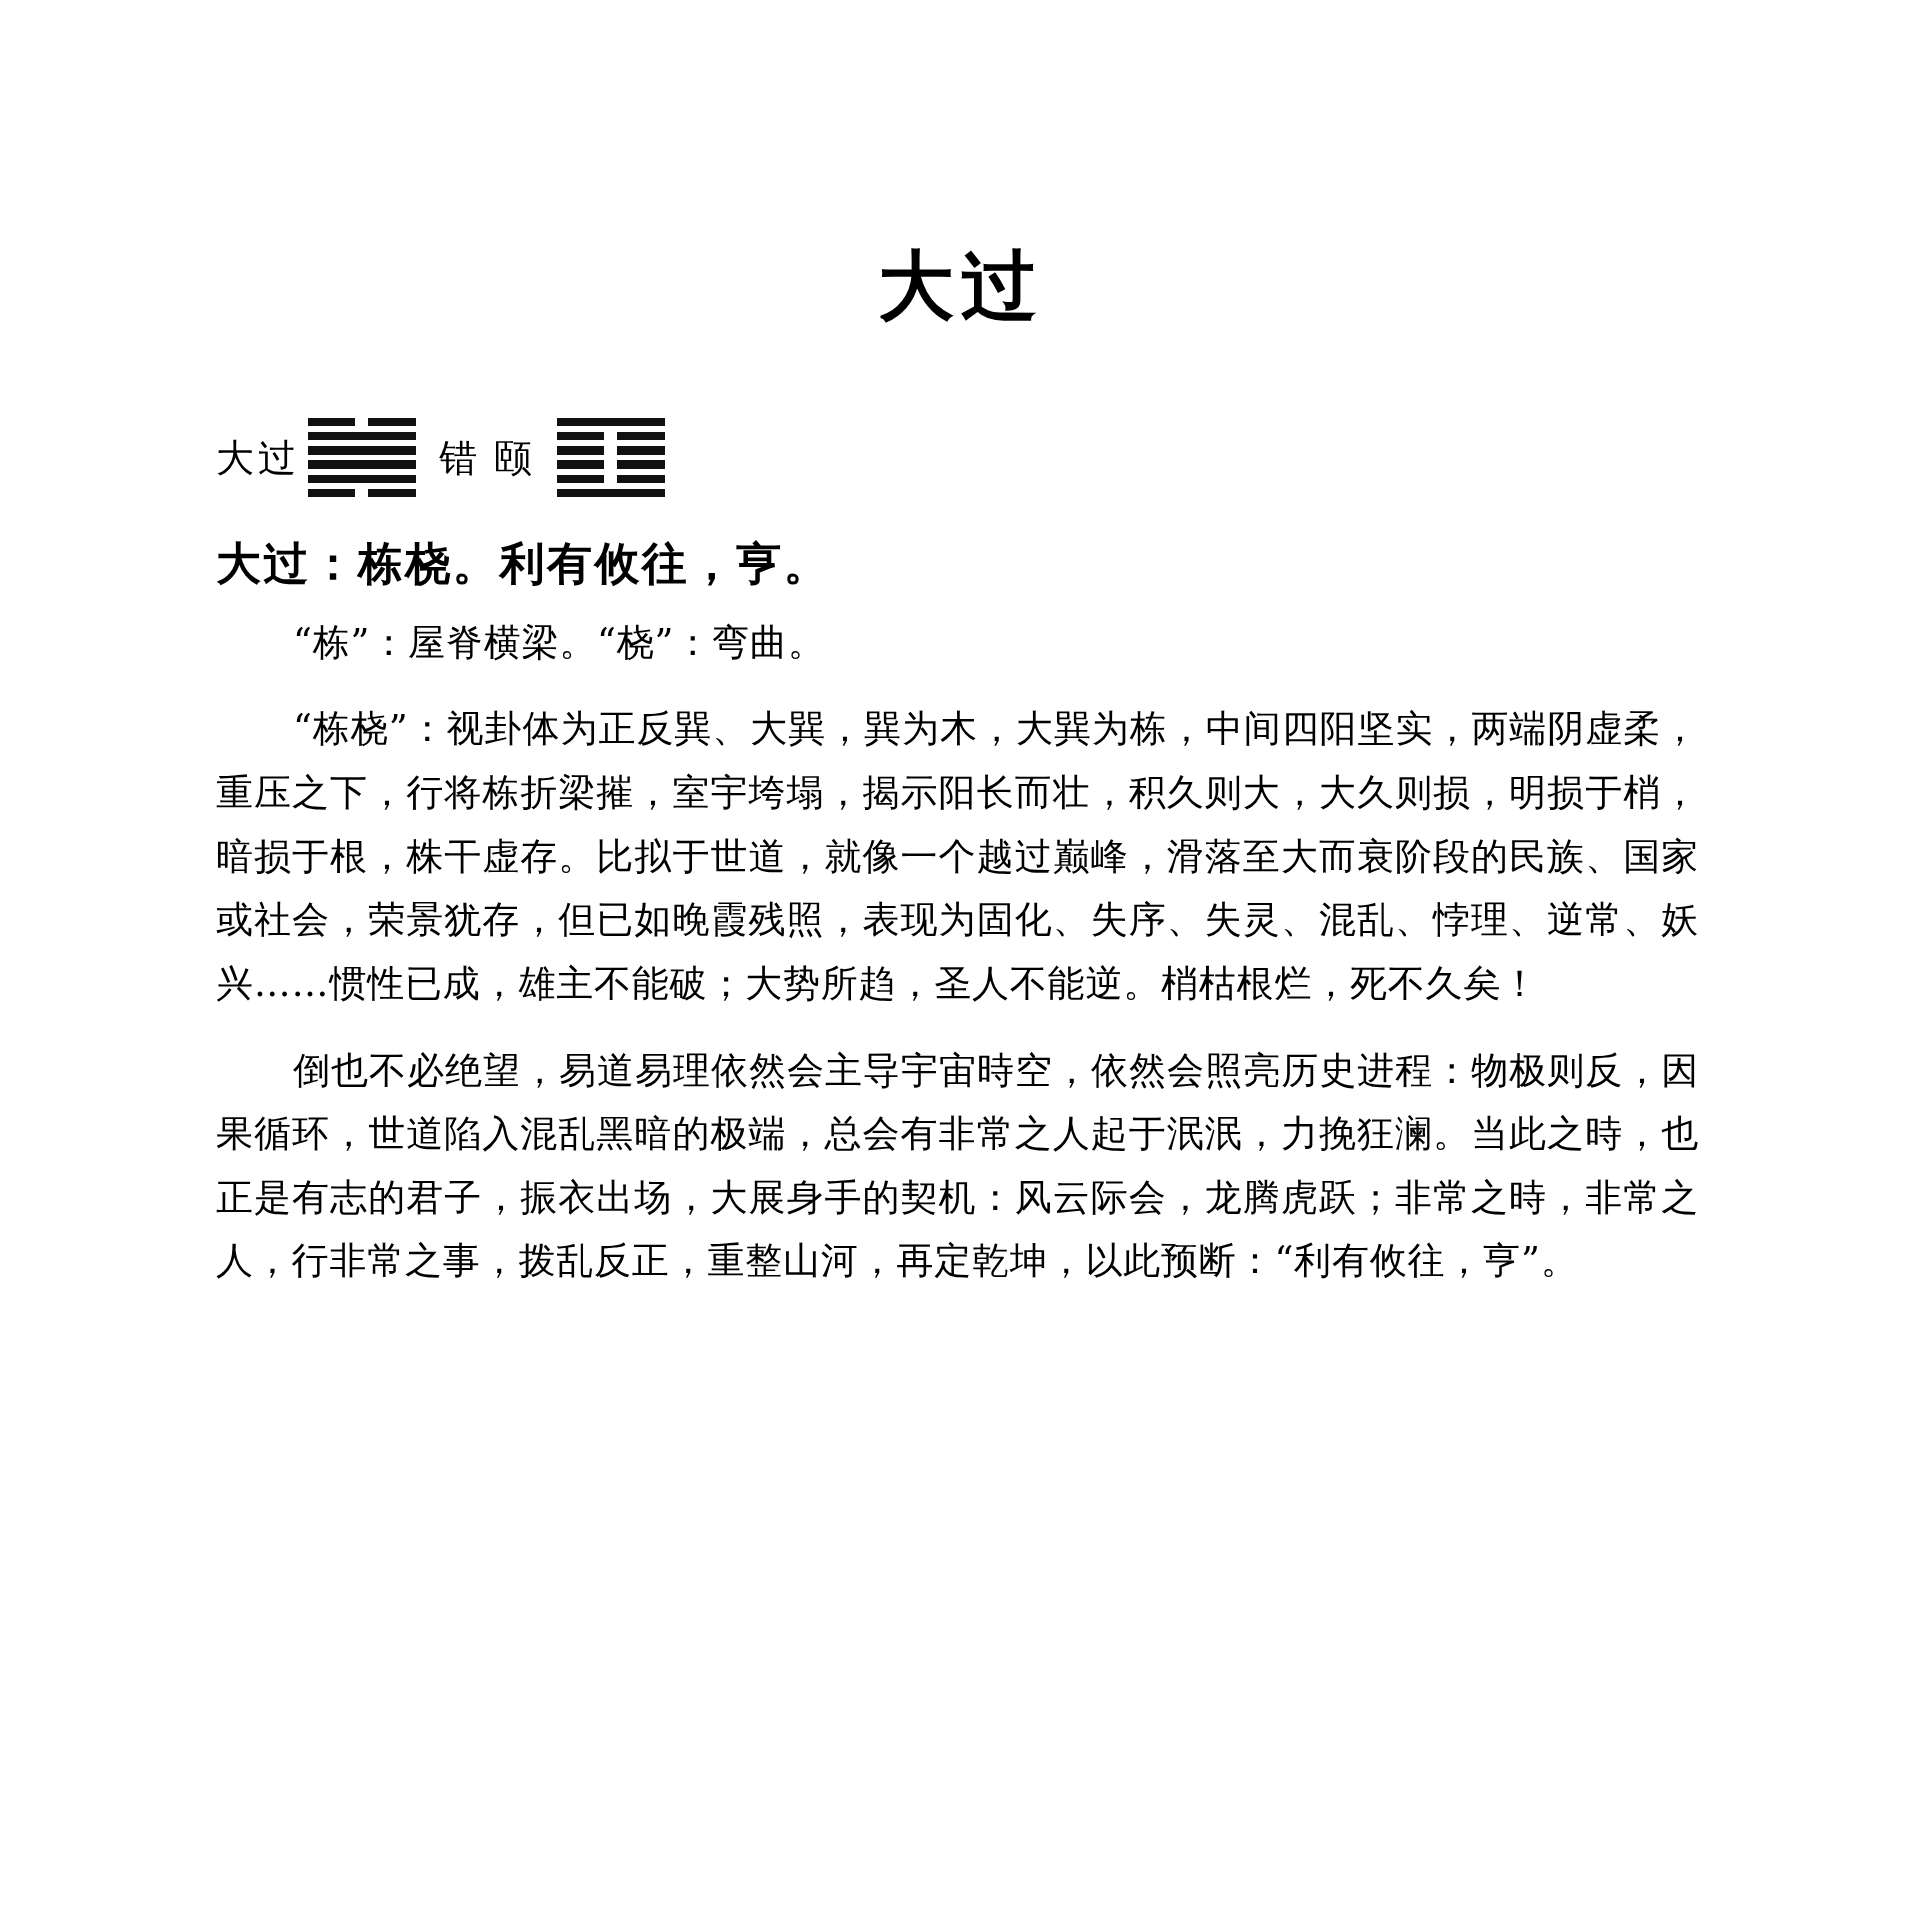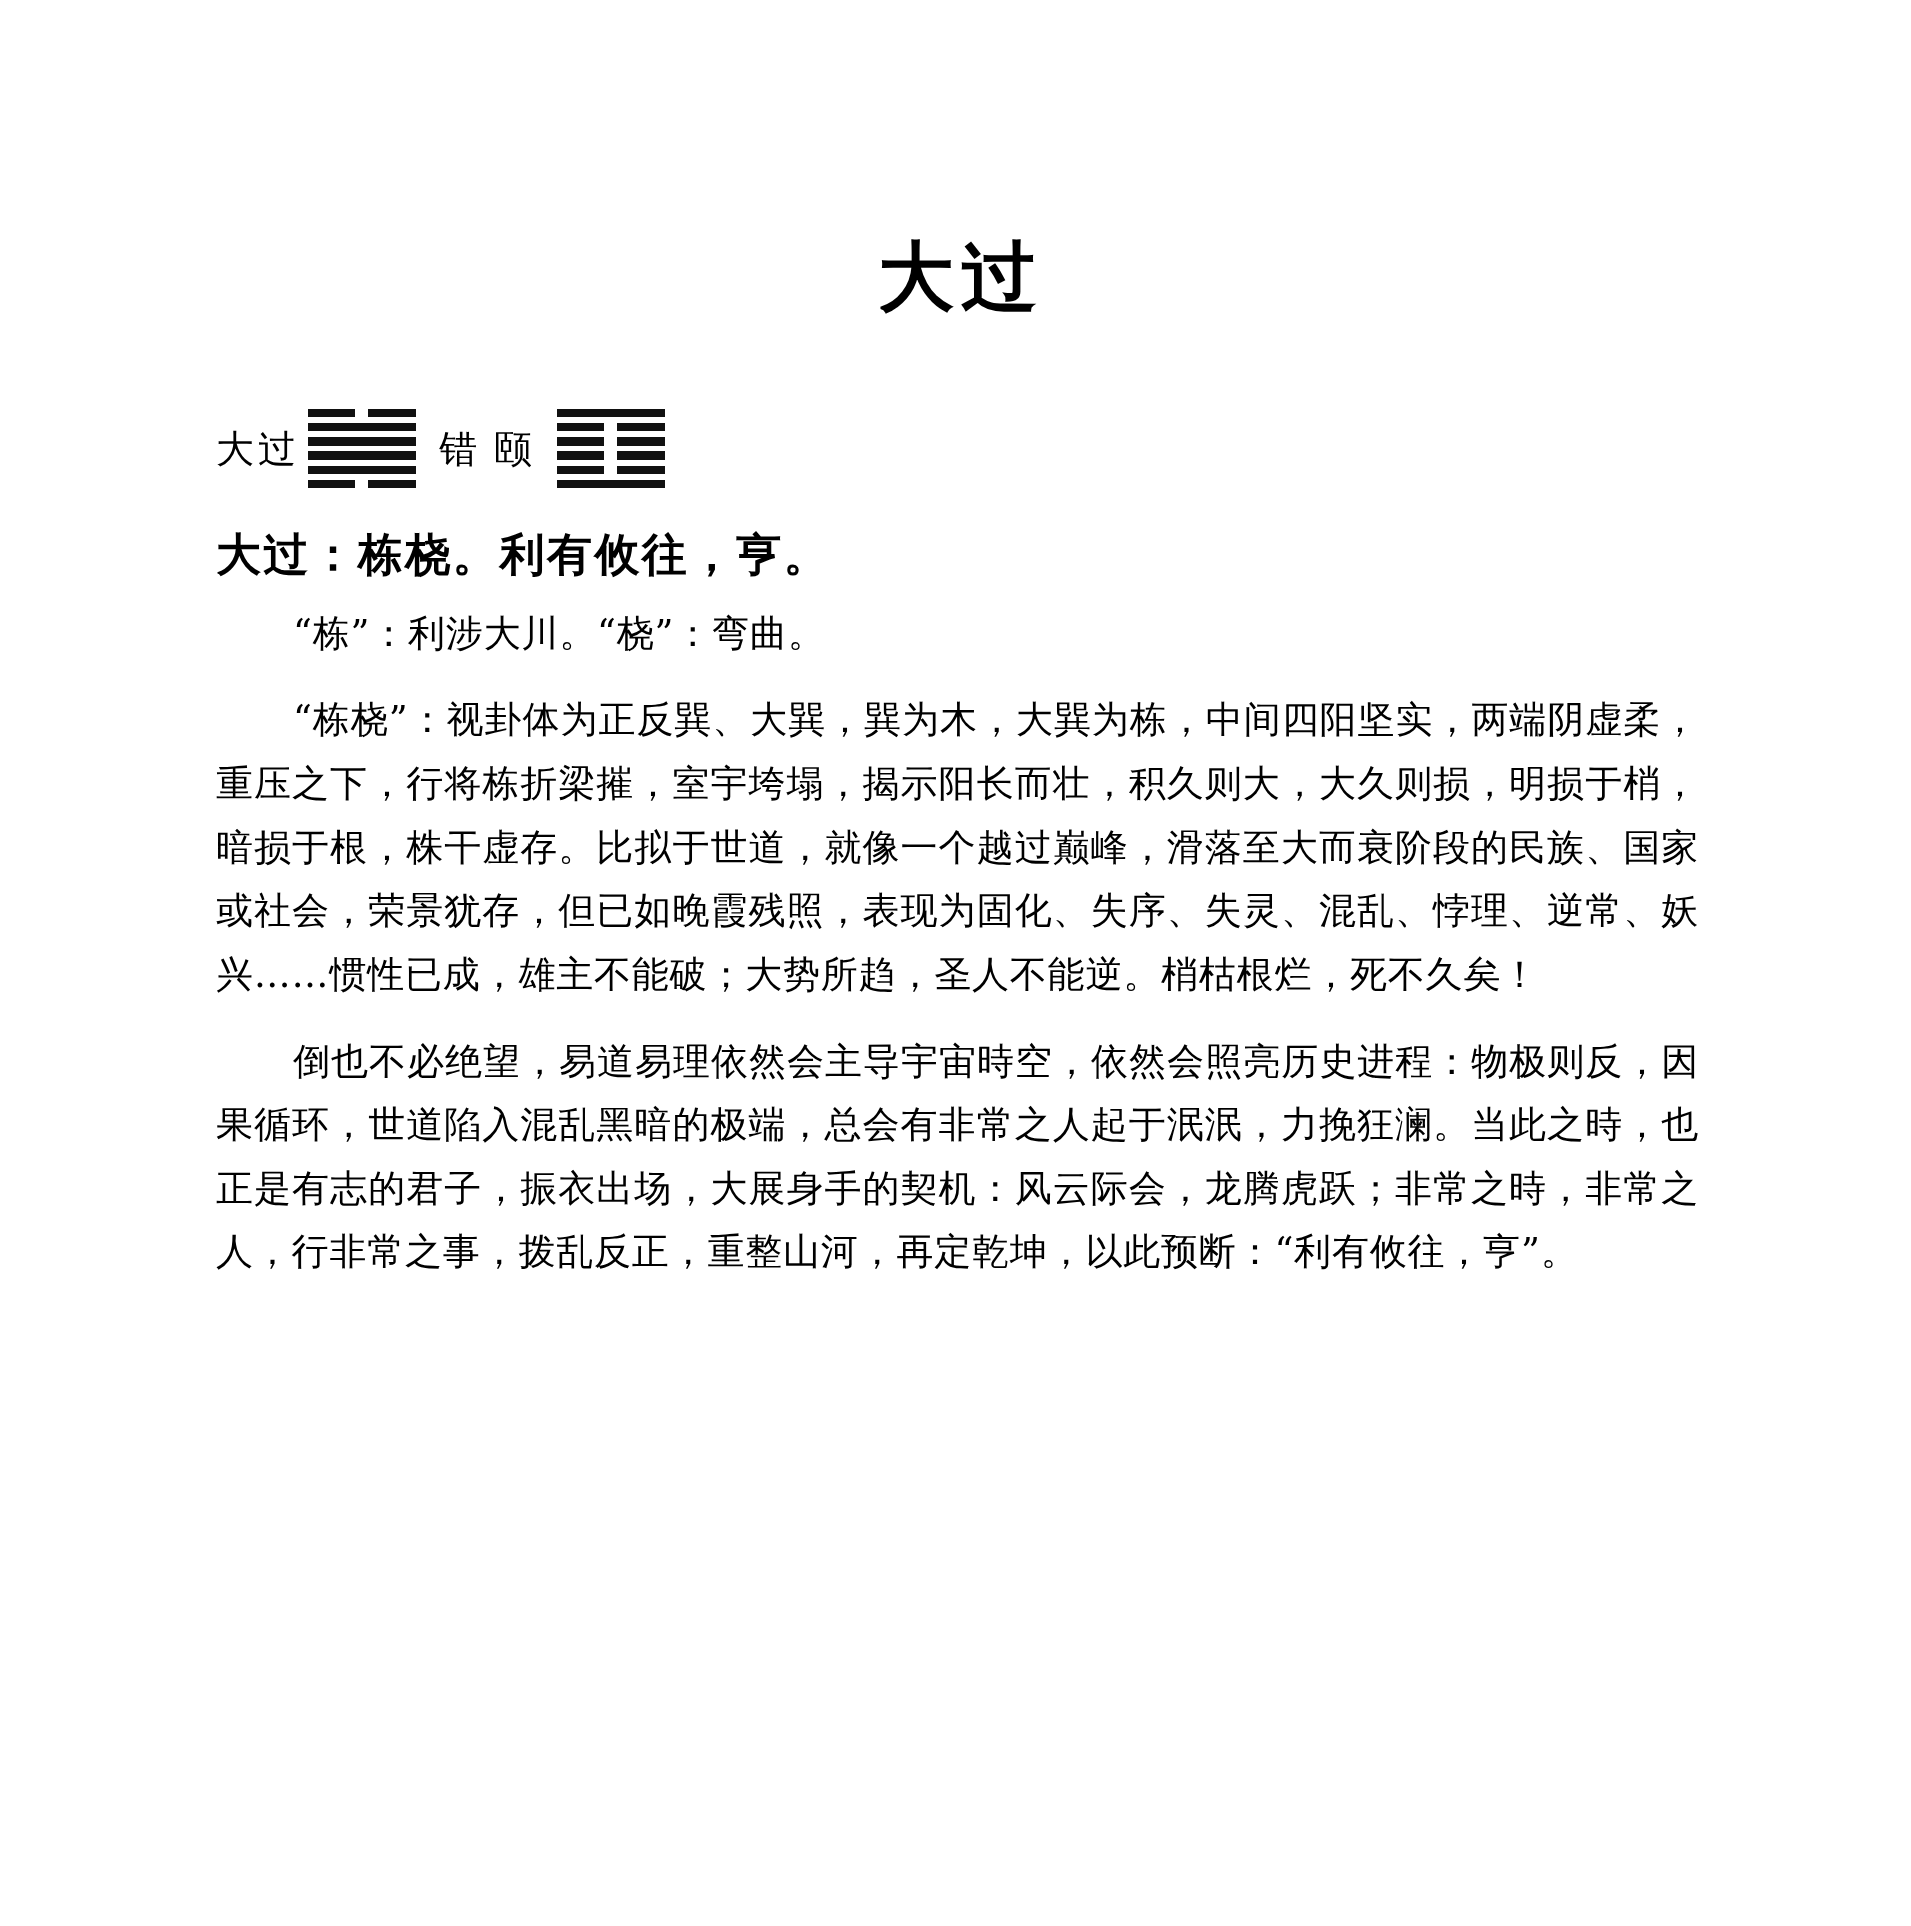--- a/index.html
+++ b/index.html
@@ -17,21 +17,21 @@
     width: 1911px;
     height: 2703px;
     background: #ffffff;
     box-sizing: border-box;
     padding: 0;
     overflow: hidden;
   }
   .content {
     position: absolute;
     left: 216px;
-    top: 0;
+    top: 9px;
     width: 1483px;
   }
 
   
   .page-title {
     text-align: center;
     font-size: 76px;
     font-weight: 700;
     letter-spacing: 7px;
     line-height: 1.0;
@@ -163,21 +163,21 @@
           </span>
         <span class="hex-line yang">
             <span class="seg"></span>
           </span>
       </span>
     </div>
 
     <div class="statement">大过：栋桡。利有攸往，亨。</div>
 
 
-    <p class="para tight">“栋”：利涉大川。“桡”：弯曲。</p>
+    <p class="para tight">“栋”：屋脊横梁。“桡”：弯曲。</p>
 
 
     <p class="para block">“栋桡”：视卦体为正反巽、大巽，巽为木，大巽为栋，中间四阳坚实，两端阴虚柔，重压之下，行将栋折梁摧，室宇垮塌，揭示阳长而壮，积久则大，大久则损，明损于梢，暗损于根，株干虚存。比拟于世道，就像一个越过巅峰，滑落至大而衰阶段的民族、国家或社会，荣景犹存，但已如晚霞残照，表现为固化、失序、失灵、混乱、悖理、逆常、妖兴……惯性已成，雄主不能破；大势所趋，圣人不能逆。梢枯根烂，死不久矣！</p>
 
     <p class="para block">倒也不必绝望，易道易理依然会主导宇宙時空，依然会照亮历史进程：物极则反，因果循环，世道陷入混乱黑暗的极端，总会有非常之人起于泯泯，力挽狂澜。当此之時，也正是有志的君子，振衣出场，大展身手的契机：风云际会，龙腾虎跃；非常之時，非常之人，行非常之事，拨乱反正，重整山河，再定乾坤，以此预断：“利有攸往，亨”。</p>
 
 
   </div>
 
 </div>

